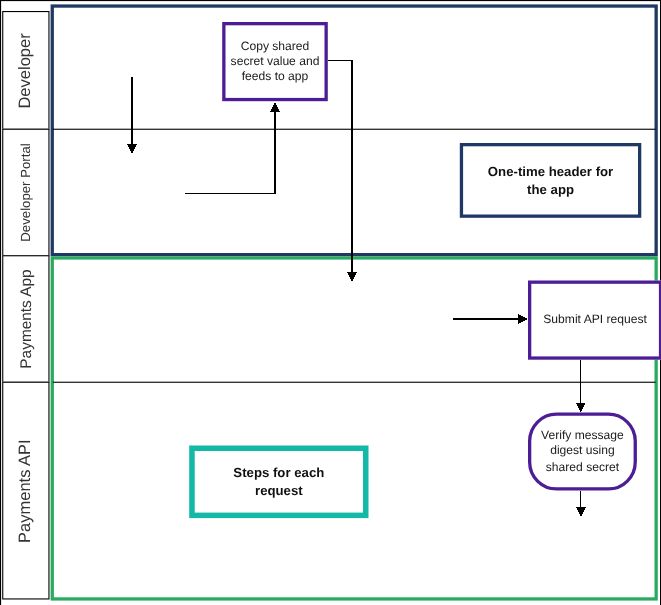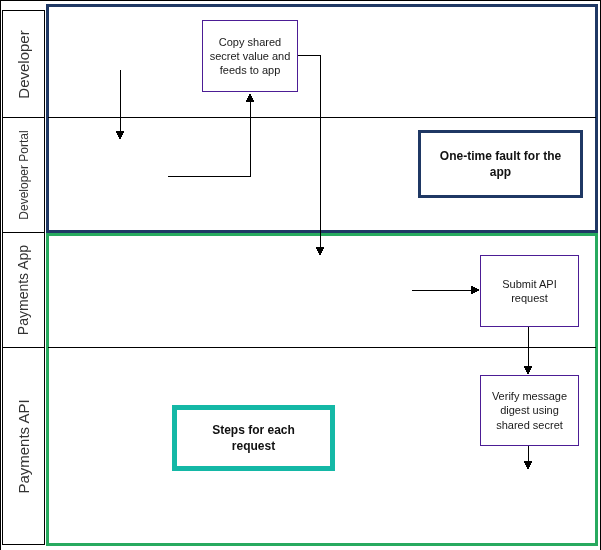--- a/index.html
+++ b/index.html
@@ -43,33 +43,33 @@
   .navy-container  { left:46px; top:4px;   width:552px; height:229px; border:3px solid #1f3864; }
   .green-container { left:46px; top:233px; width:552px; height:313px; border:3px solid #28aa5f; }
 
   .lane-divider { position:absolute; left:48px; width:548px; height:1px; background:#000; }
   .divider-1 { top:117px; }
   .divider-2 { top:347px; }
 
   .node {
     position:absolute;
     box-sizing:border-box;
-    border:1px solid #4c1d95;
+    border:3px solid #4c1d95;
     background:#fff;
     display:flex; align-items:center; justify-content:center;
     text-align:center;
     font-size:11px; line-height:1.3;
     padding:2px;
   }
   .node-start   { left:102px; top:33px;  width:38px;  height:38px; border-radius:50%; padding:0; }
   .node-create  { left:73px;  top:140px; width:95px;  height:72px; }
   .node-copy    { left:202px; top:20px;  width:96px;  height:72px; }
   .node-use     { left:228px; top:256px; width:184px; height:71px; }
-  .node-submit  { left:480px; top:255px; width:99px;  height:72px; }
-  .node-verify  { left:480px; top:375px; width:99px;  height:71px; }
+  .node-submit  { left:480px; top:255px; width:122px;  height:72px; }
+  .node-verify  { left:480px; top:375px; width:99px;  height:71px;border-radius:26px; }
   .node-process { left:480px; top:470px; width:99px;  height:72px; }
 
   .callout {
     position:absolute;
     box-sizing:border-box;
     background:#fff;
     display:flex; align-items:center; justify-content:center;
     text-align:center;
     font-size:12px; font-weight:bold; line-height:1.35;
     padding:4px 14px;
@@ -114,21 +114,21 @@
     <span>Copy shared secret value and feeds to app</span>
   </div>
   <div class="node node-submit">
     <span>Submit API request</span>
   </div>
   <div class="node node-verify">
     <span>Verify message digest using shared secret</span>
   </div>
 
   <div class="callout callout-onetime">
-    <span>One-time fault for the app</span>
+    <span>One-time header for the app</span>
   </div>
   <div class="callout callout-steps">
     <span>Steps for each request</span>
   </div>
 
   <svg class="connectors" viewBox="0 0 601 550" shape-rendering="crispEdges">
     <polyline points="120,70 120,139"></polyline>
     <polygon points="120,140 115.5,131 124.5,131"></polygon>
 
     <polyline points="168,176 250,176 250,98"></polyline>

